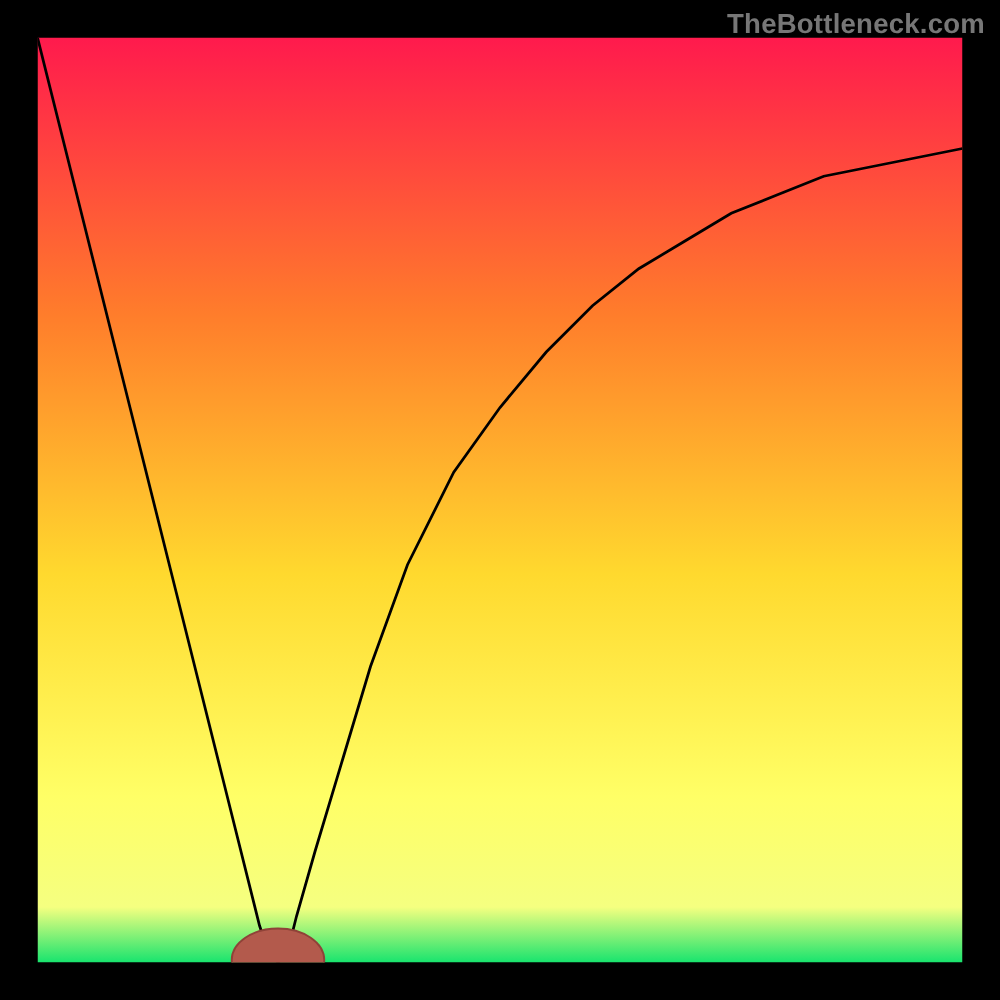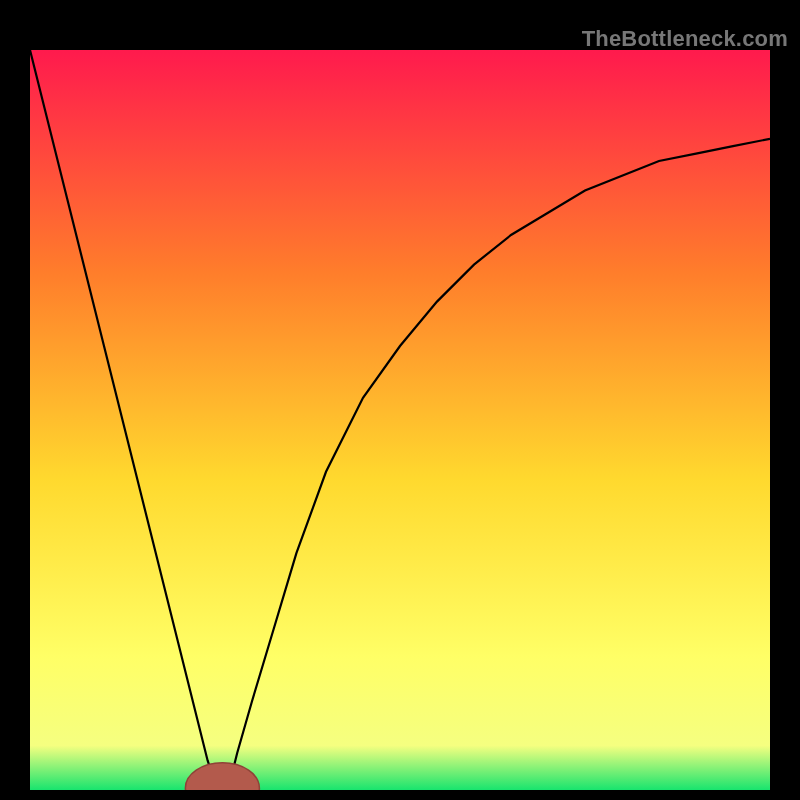--- a/index.html
+++ b/index.html
@@ -9,21 +9,20 @@
     height: 800px;
     background: #000;
     font-family: Arial, Helvetica, sans-serif;
     overflow: hidden;
   }
   .frame {
     position: relative;
     width: 800px;
     height: 632px;
     background: #000;
-    margin-top: 20px;
   }
   .watermark {
     position: absolute;
     top: 6px;
     right: 12px;
     font-size: 22px;
     font-weight: 600;
     color: #777;
     letter-spacing: 0.2px;
     z-index: 10;

